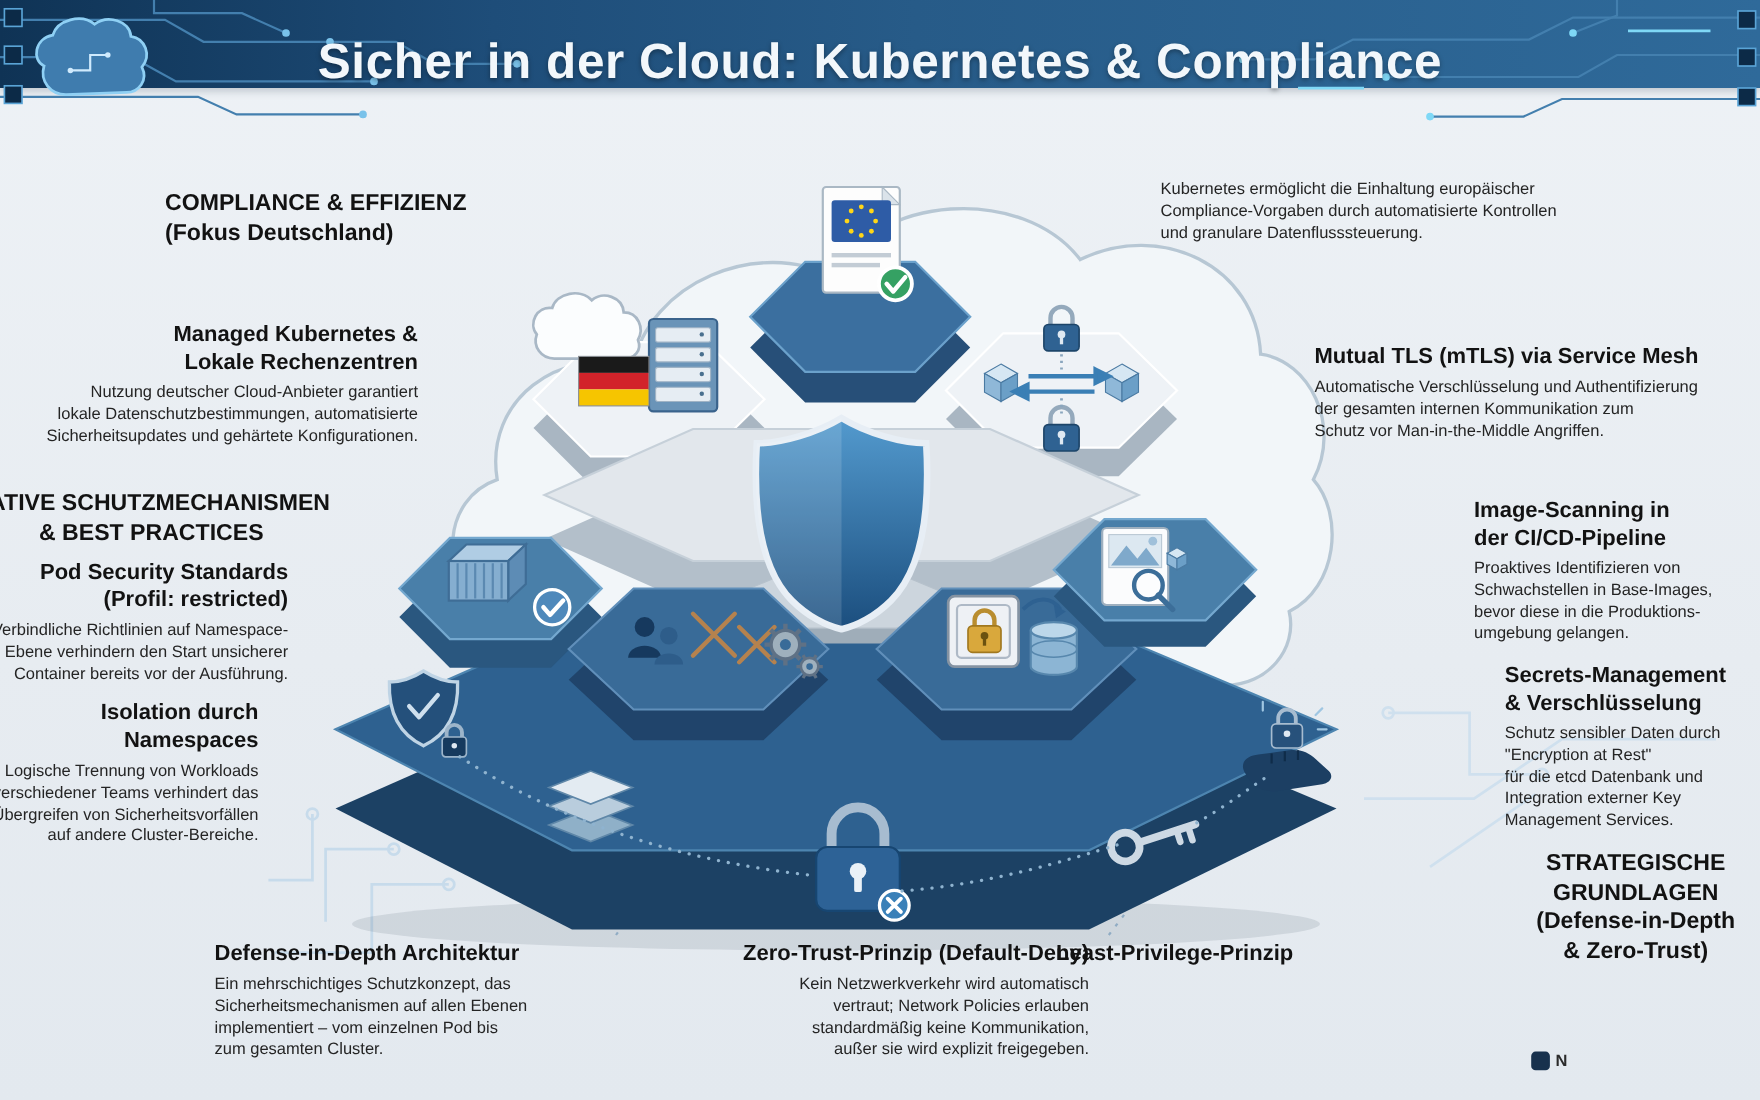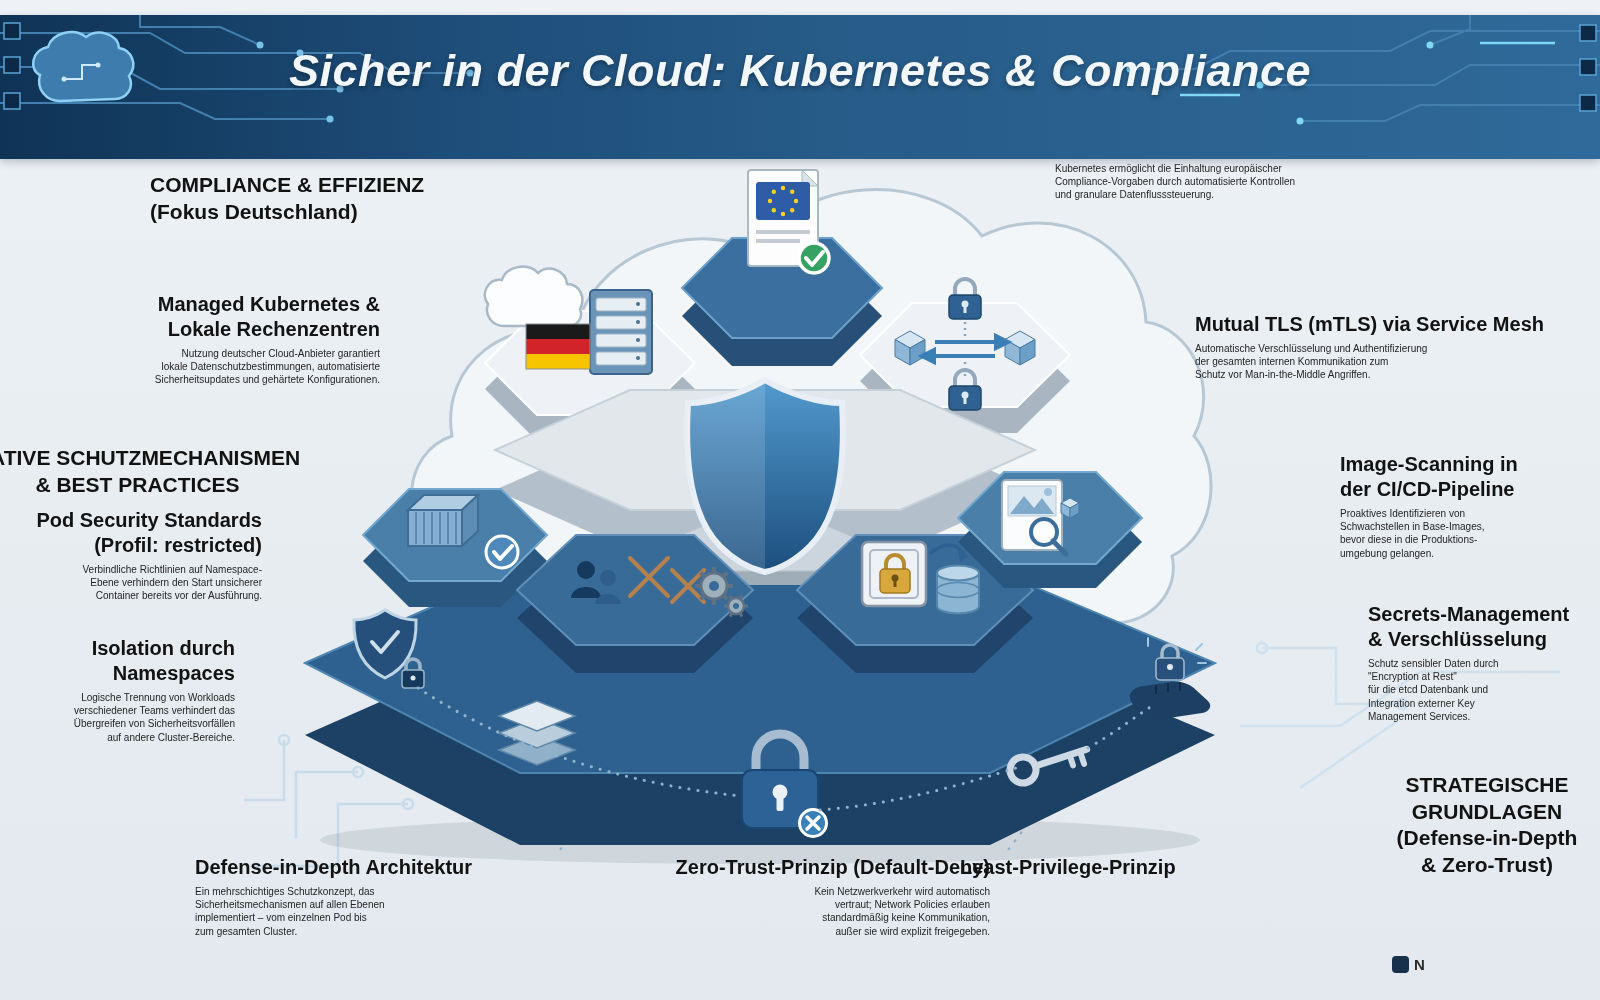--- a/index.html
+++ b/index.html
@@ -1,34 +1,34 @@
 <!DOCTYPE html>
 <html><head>
 <meta charset="utf-8">
 <style>
   html,body{margin:0;padding:0;background:#3a3f45;}
   .page{position:relative;width:1600px;height:1000px;overflow:hidden;
         background:linear-gradient(180deg,#eef2f6 0%,#e7ecf1 60%,#e3e9ef 100%);
         font-family:"Liberation Sans",sans-serif;}
   
-  .header{position:absolute;top:15px;left:0;width:1600px;height:144px;
+  .header{position:absolute;top:0;left:0;width:1600px;height:80px;
           background:linear-gradient(90deg,#0f3355 0%,#1e4d79 28%,#275b88 52%,#2f6a9a 100%);
-          box-shadow:0 3px 8px rgba(20,40,60,.25);font-style:italic;}
+          box-shadow:0 3px 8px rgba(20,40,60,.25);}
   .hdr-deco{position:absolute;top:0;left:0;}
   .hdr-title{position:absolute;left:0;right:0;top:30px;text-align:center;
              font-size:45px;font-weight:700;color:#f2f7fb;letter-spacing:.5px;
              text-shadow:0 2px 5px rgba(0,0,0,.35);}
   
   .bgdeco{position:absolute;left:0;top:0;}
   .illus{position:absolute;left:290px;top:118px;}
   
   .callout{position:absolute;color:#1c1c1c;}
   .sec-head{margin:0;font-size:21px;line-height:1.27;font-weight:800;white-space:pre-line;color:#121212;}
   .item-head{margin:0 0 5px;font-size:20px;line-height:1.25;font-weight:700;white-space:pre-line;color:#121212;}
-  .item-body{margin:0;font-size:10px;line-height:1.32;white-space:pre-line;color:#242424;}
+  .item-body{margin:0;font-size:15px;line-height:1.32;white-space:pre-line;color:#242424;}
   .l1{left:150px;top:172px;width:430px;}
   .l2{left:-30px;top:292px;width:410px;text-align:right;}
   .l3{left:-35px;top:445px;width:345px;text-align:center;}
   .l4{left:-70px;top:508px;width:332px;text-align:right;}
   .l5{left:-60px;top:636px;width:295px;text-align:right;}
   .r1{left:1055px;top:162px;width:470px;}
   .r2{left:1195px;top:312px;width:430px;}
   .r3{left:1340px;top:452px;width:280px;}
   .r4{left:1368px;top:602px;width:260px;}
   .r5{left:1362px;top:772px;width:250px;text-align:center;}

